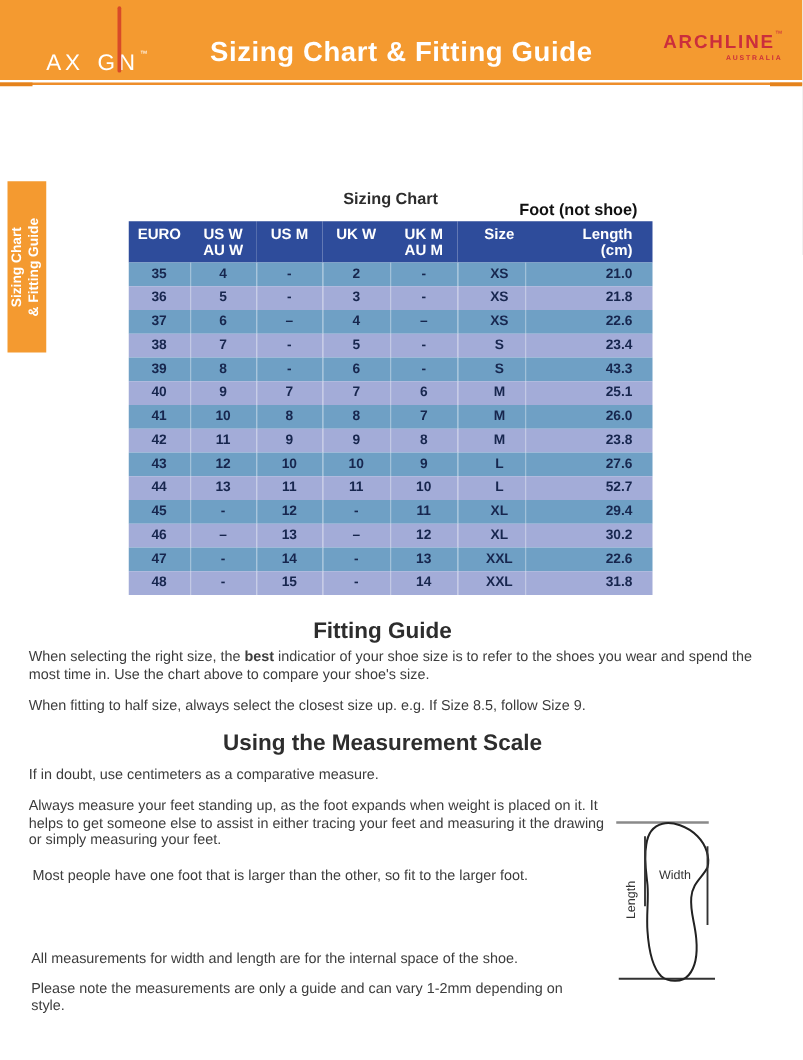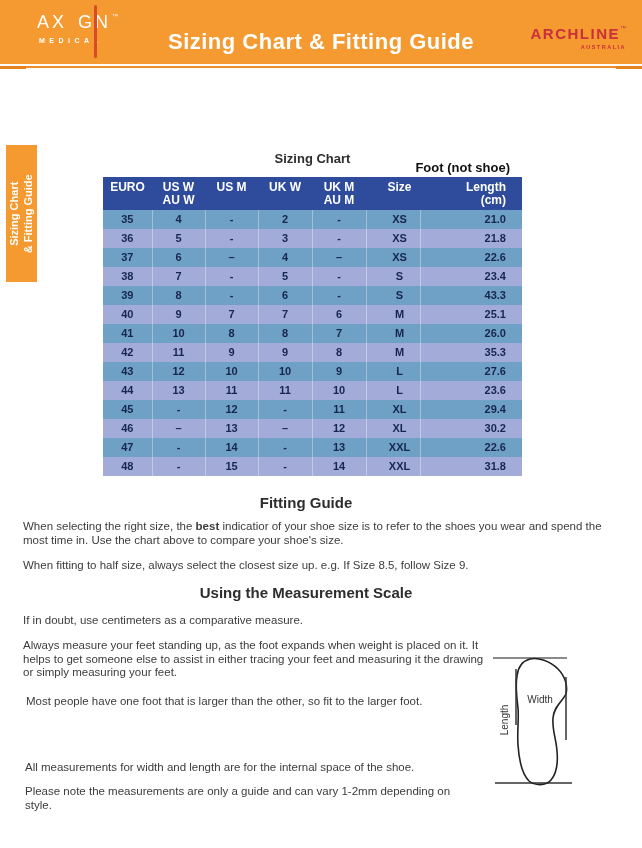--- a/index.html
+++ b/index.html
@@ -8,21 +8,21 @@
   .page {
     position:relative; width:642px; height:848px; background:#ffffff;
     margin:0 auto; overflow:hidden;
   }
   
   .banner {
     position:absolute; left:0; top:0; width:642px; height:64px;
     background:var(--banner-orange, #F49A30);
   }
   .logo-left { position:absolute; left:37px; top:12px; color:#fff; }
-  .logo-word { font-size:18px; font-weight:400; letter-spacing:3px; display:flex; align-items:flex-start; }
+  .logo-word { font-size:18px; font-weight:400; letter-spacing:3px; display:flex; align-items:flex-start;margin-top:28px; }
   .logo-gap { display:inline-block; width:11px; }
   .logo-tm { font-size:6px; margin-top:1px; margin-left:1px; }
   .logo-slash {
     position:absolute; left:94px; top:5px; width:3px; height:53px;
     background:var(--axign-slash-red, #D84A28); border-radius:2px;
   }
   .logo-sub { margin-top:4px; font-size:7px; font-weight:bold; letter-spacing:4.5px; padding-left:2px; }
   .banner-title {
     position:absolute; left:0; top:29px; width:642px; text-align:center;
     color:#ffffff; font-size:22px; font-weight:bold; letter-spacing:0.5px;
@@ -69,21 +69,21 @@
   }
   table.sizing tbody td { border-right:1px solid rgba(255,255,255,0.35); }
   table.sizing tbody td:last-child { border-right:none;margin-top:40px; }
   tr.row-dark  td { background:var(--row-dark-blue, #6FA0C5); }
   tr.row-light td { background:var(--row-light-blue, #A3ACD8); }
   table.sizing th.col5, table.sizing td.col5 { text-align:center; padding-left:13px; }
   table.sizing th.col6, table.sizing td.col6 { text-align:right; padding-right:16px; }
   
   .h-center {
     position:absolute; left:0; width:612px; text-align:center;
-    font-size:15px; font-weight:bold; color:var(--heading-text, #2D2D2D);
+    font-size:18px; font-weight:bold; color:var(--heading-text, #2D2D2D);
   }
   .para {
     position:absolute; left:23px;
     font-size:11.5px; color:var(--body-text, #3C3C3C); line-height:13.6px;
   }
   #fitting-title { top:494px; }
   #fit-p1 { top:520px; width:592px; }
   #fit-p2 { top:559px; width:592px; }
   #measure-title { top:584px; }
   #ms-p1 { top:614px; width:480px; }
@@ -232,39 +232,39 @@
           <td class="col5">M</td>
           <td class="col6">26.0</td>
         </tr>
         <tr class="row-light">
           <td class="col0">42</td>
           <td class="col1">11</td>
           <td class="col2">9</td>
           <td class="col3">9</td>
           <td class="col4">8</td>
           <td class="col5">M</td>
-          <td class="col6">35.3</td>
+          <td class="col6">23.8</td>
         </tr>
         <tr class="row-dark">
           <td class="col0">43</td>
           <td class="col1">12</td>
           <td class="col2">10</td>
           <td class="col3">10</td>
           <td class="col4">9</td>
           <td class="col5">L</td>
           <td class="col6">27.6</td>
         </tr>
         <tr class="row-light">
           <td class="col0">44</td>
           <td class="col1">13</td>
           <td class="col2">11</td>
           <td class="col3">11</td>
           <td class="col4">10</td>
           <td class="col5">L</td>
-          <td class="col6">23.6</td>
+          <td class="col6">52.7</td>
         </tr>
         <tr class="row-dark">
           <td class="col0">45</td>
           <td class="col1">-</td>
           <td class="col2">12</td>
           <td class="col3">-</td>
           <td class="col4">11</td>
           <td class="col5">XL</td>
           <td class="col6">29.4</td>
         </tr>

